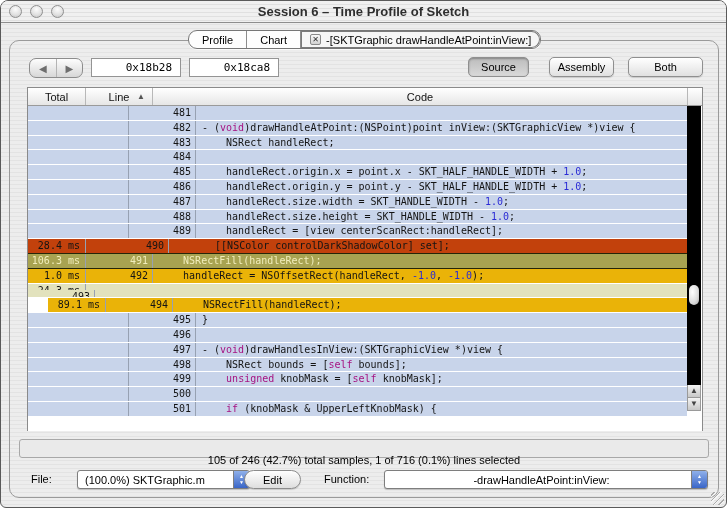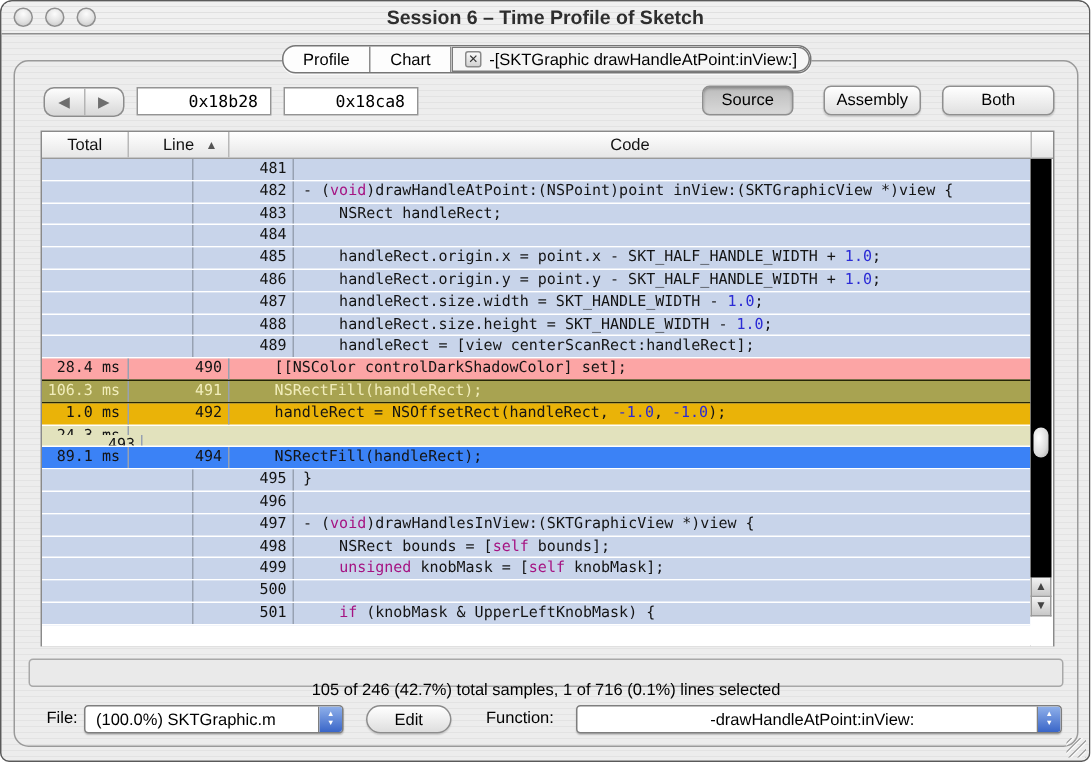--- a/index.html
+++ b/index.html
@@ -84,24 +84,24 @@
   .tbody { position:relative; width:659px; height:325px; background:#fff; overflow:hidden; }
   .trow { display:flex; height:14.8px; border-bottom:1px solid #ffffff; }
   .c-total, .c-line, .c-code {
     font-family:"DejaVu Sans Mono", monospace; font-size:10px; color:#141414;
     line-height:13.5px; overflow:hidden; white-space:pre;
   }
   .c-total { width:58px; text-align:right; padding-right:5px; border-right:1px solid #97a1b2; }
   .c-line  { width:67px; text-align:right; padding-right:4px; border-right:1px solid #97a1b2; }
   .c-code  { flex:1; padding-left:6px; }
   .h-b  { background:#c8d4ea;padding-left:43px; }
-  .h-p1 { background:#fca5a5; }
+  .h-p1 { background:#c2410c;gap:16px; }
   .h-lg { background:#eab308; }
   .h-p2 { background:#e2e2bd;flex-direction:column; }
-  .h-y  { background:#3b82f6; }
+  .h-y  { background:#eab308;margin-left:20px; }
   .h-sel { background:#a8a351; border-top:1px solid #262608; border-bottom:1px solid #262608; height:15.8px; margin-top:-1px; }
   .h-sel .c-total, .h-sel .c-line, .h-sel .c-code, .h-sel span { color:#f1edbb !important; }
   .seg-t { color:#141414; } .seg-k { color:#a51382; } .seg-n { color:#2b2bd5; }
   
   .sbar { position:absolute; left:659px; top:18px; width:15px; height:325px; background:#fff; }
   .strack { position:relative; width:14px; height:279px; background:#000; }
   .sthumb {
     position:absolute; left:2px; top:179px; width:10px; height:20px; border-radius:5px;
     background:radial-gradient(ellipse at 35% 35%, #ffffff 0%, #dcdcdc 60%, #a8a8a8 100%);
   }
@@ -117,21 +117,21 @@
     font-size:11px; color:#000; text-align:center; padding-top:14px;
   }
   
   .blabel { position:absolute; top:472px; font-size:11px; color:#000; }
   #lbl-file { left:30px; } #lbl-func { left:323px; }
   .popup {
     position:absolute; top:469px; height:19px; background:#fff;
     border:1px solid #7e7e7e; border-radius:3px; display:flex; align-items:center;
     box-shadow:0 1px 1px rgba(0,0,0,.2);
   }
-  #popup-file { left:55px; width:173px; } #popup-func { left:383px; width:324px;text-align:center; }
+  #popup-file { left:76px; width:173px; } #popup-func { left:383px; width:324px;text-align:center; }
   .popup .ptext { flex:1; font-size:11px; color:#000; padding-left:7px; white-space:nowrap; overflow:hidden; }
   .pcap {
     width:16px; height:17px; border-left:1px solid #7e7e7e; border-radius:0 2px 2px 0;
     background:linear-gradient(#8fb0ea,#3a66c8); display:flex; flex-direction:column;
     align-items:center; justify-content:center; gap:1px; color:#fff; font-size:5px; line-height:1;
   }
   .editbtn {
     position:absolute; left:243px; top:469px; width:57px; height:19px;
     border:1px solid #8c8c8c; border-radius:9.5px; background:linear-gradient(#ffffff,#dedede);
     font-size:11px; color:#000; display:flex; align-items:center; justify-content:center;

